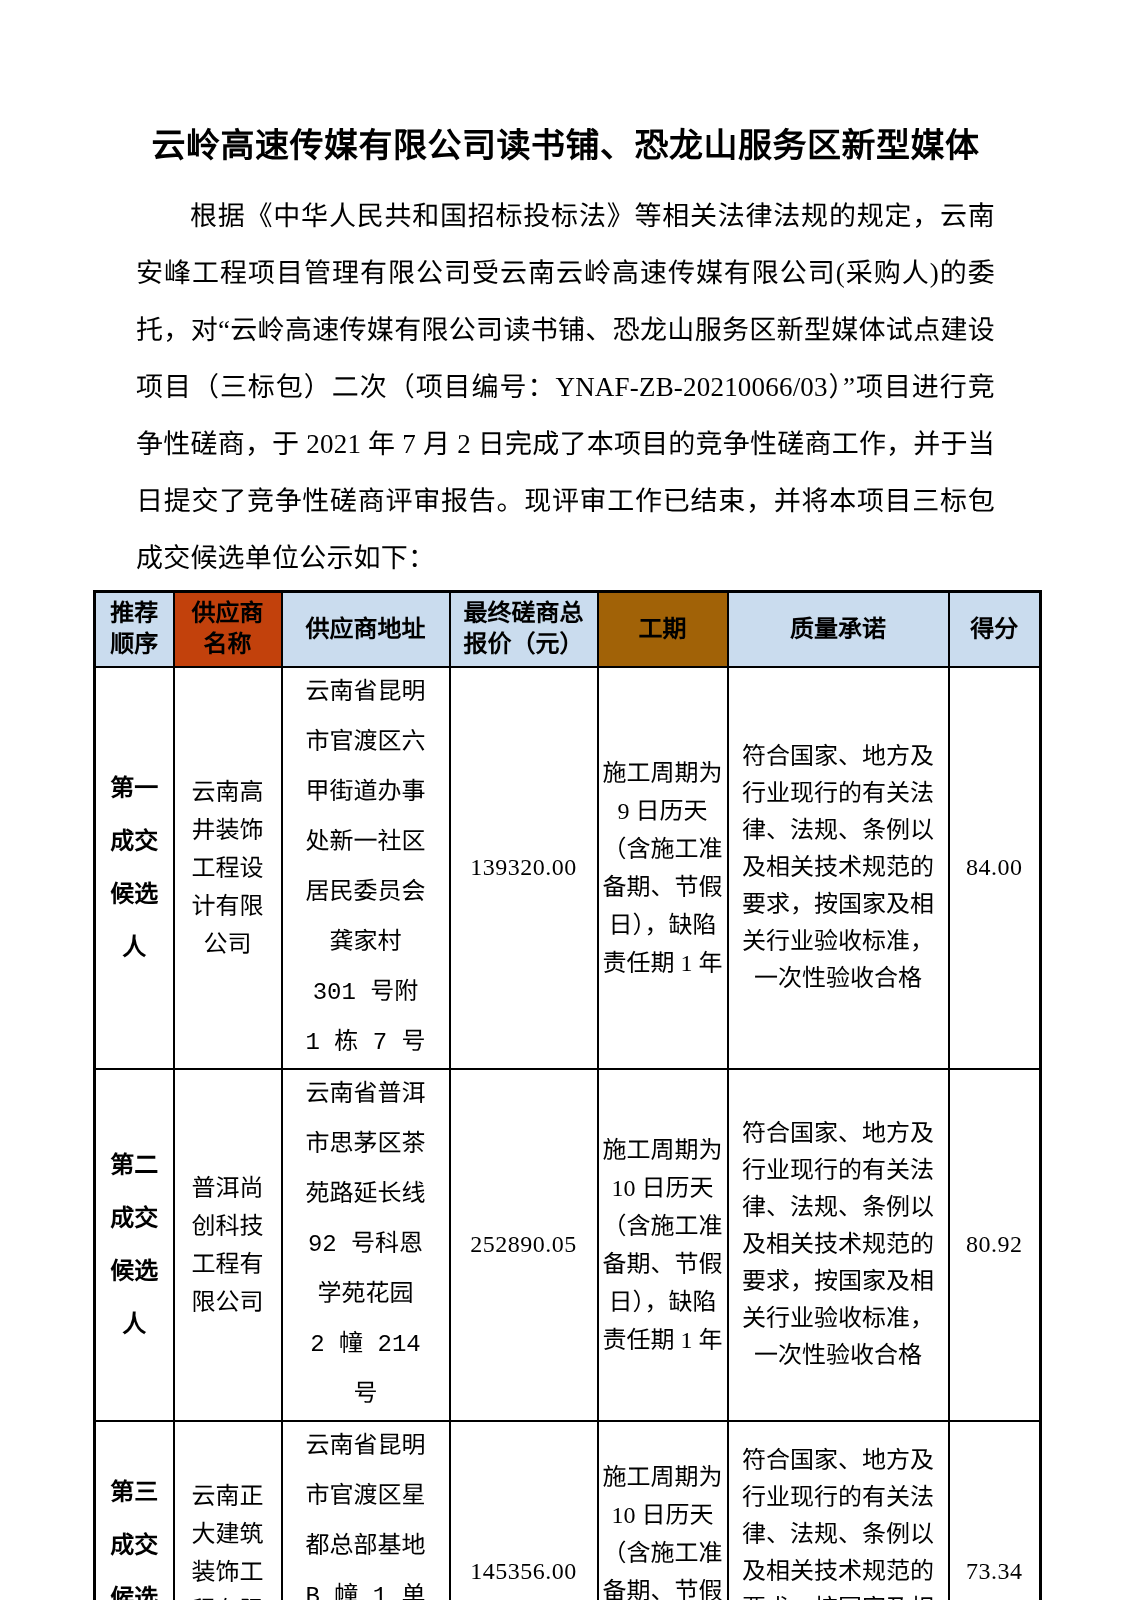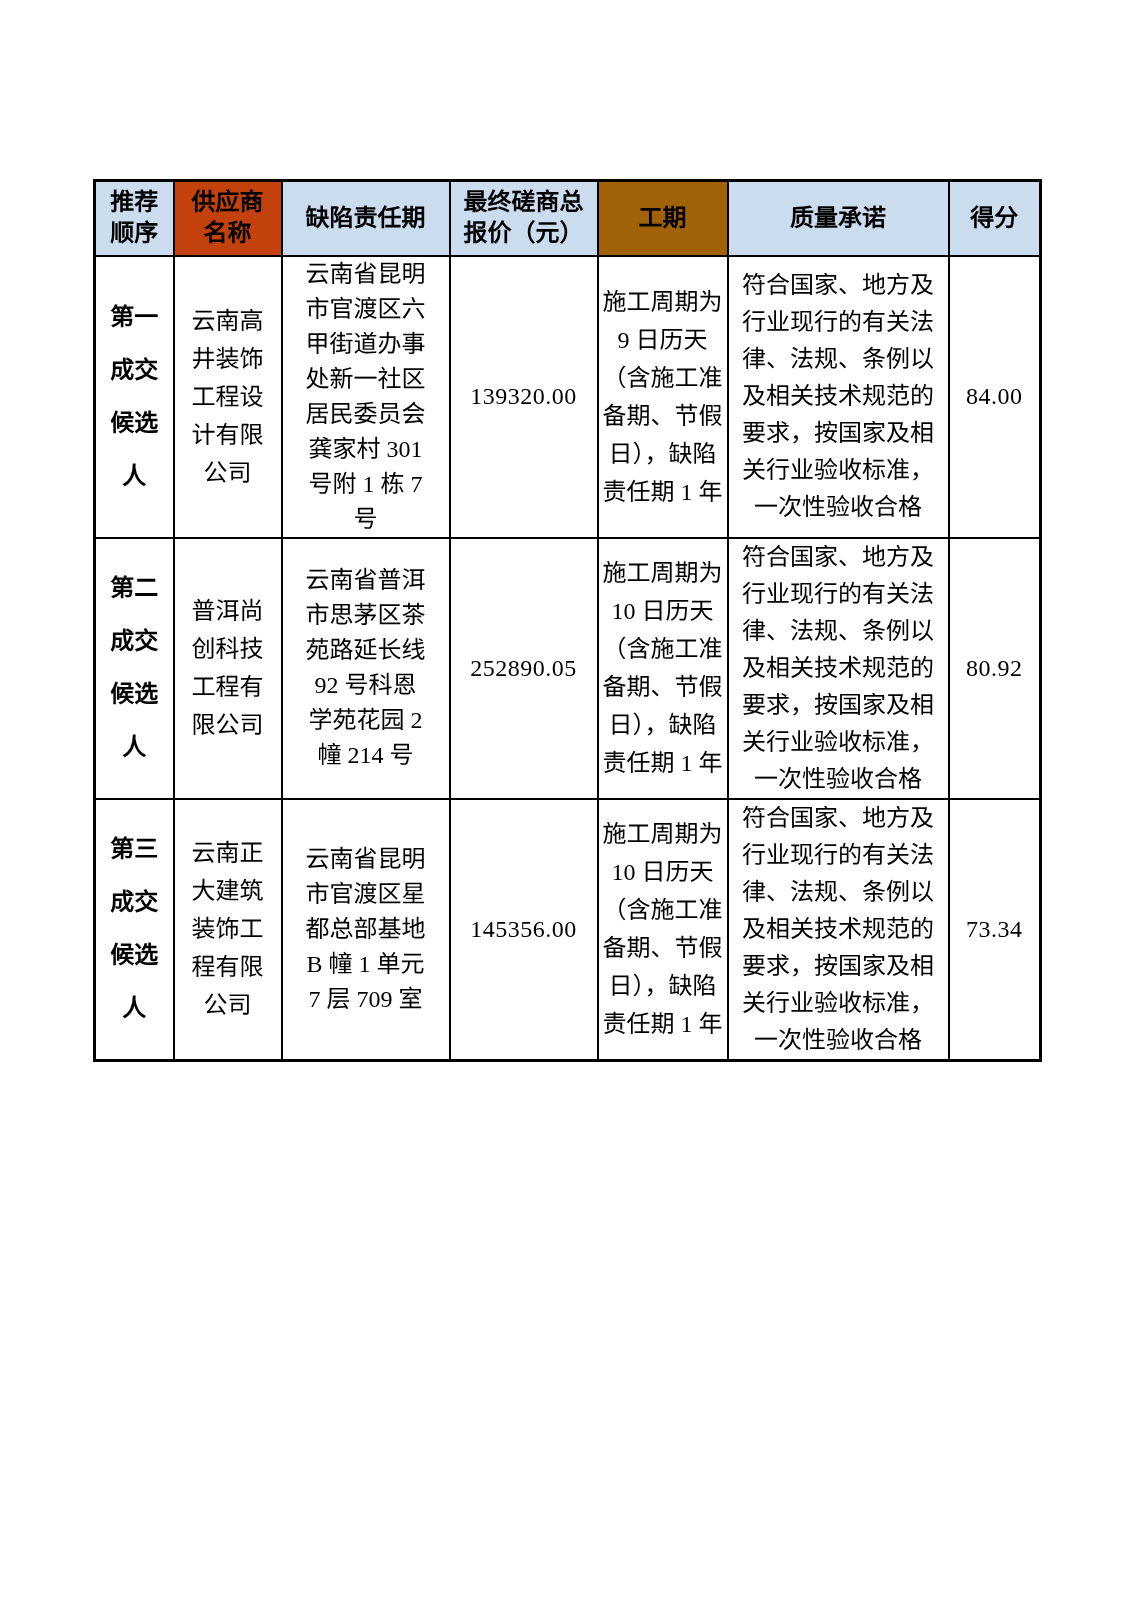--- a/index.html
+++ b/index.html
@@ -66,51 +66,52 @@
   .result-table tbody tr { height: 215px; }
   .cell-rank {
     font-weight: bold;
     font-size: 25px;
   }
   .cell-rank span {
     display: block;
     line-height: 53px;
   }
   .cell-supplier { padding: 12px 16px; line-height: 38px; }
-  .cell-address  { padding: 0 21px;  line-height: 35px; }
+  .cell-address  { padding: 0 21px;  line-height: 50px; font-family: Liberation Mono, monospace; }
   .cell-price    { font-size: 25px; letter-spacing: 0.5px; }
   .cell-duration { padding: 0 2px;  line-height: 38px; }
   .cell-quality  { padding: 0 2px;  line-height: 37px; font-size: 23.5px; }
   .cell-score    { font-size: 25px; letter-spacing: 0.5px; }
 </style>
 </head>
 <body>
 
 <div class="page">
   <div class="doc">
 
-    <h1 class="title"><br></h1>
+    <h1 class="title"><span>云岭高速传媒有限公司读书铺、恐龙山服务区新型媒体</span><br></h1>
 
 
+    <p class="body-para">根据《中华人民共和国招标投标法》等相关法律法规的规定，云南安峰工程项目管理有限公司受云南云岭高速传媒有限公司(采购人)的委托，对“云岭高速传媒有限公司读书铺、恐龙山服务区新型媒体试点建设项目（三标包）二次（项目编号：YNAF-ZB-20210066/03）”项目进行竞争性磋商，于 2021 年 7 月 2 日完成了本项目的竞争性磋商工作，并于当日提交了竞争性磋商评审报告。现评审工作已结束，并将本项目三标包成交候选单位公示如下：</p>
 
     <table class="result-table">
       <colgroup>
         <col style="width:79px">
           <col style="width:108px">
           <col style="width:168px">
           <col style="width:148px">
           <col style="width:130px">
           <col style="width:221px">
           <col style="width:92px">
       </colgroup>
       <thead>
         <tr>
           <th style="background: rgb(202, 220, 238);">推荐顺序</th>
           <th style="background: #c2410c;">供应商名称</th>
-          <th style="background: rgb(202, 220, 238);">缺陷责任期</th>
+          <th style="background: rgb(202, 220, 238);">供应商地址</th>
           <th style="background: rgb(202, 220, 238);">最终磋商总报价（元）</th>
           <th style="background: #a16207;">工期</th>
           <th style="background: rgb(202, 220, 238);">质量承诺</th>
           <th style="background: rgb(202, 220, 238);">得分</th>
         </tr>
       </thead>
       <tbody>
         <tr>
           <td class="cell-rank">
             <span>第一</span>

